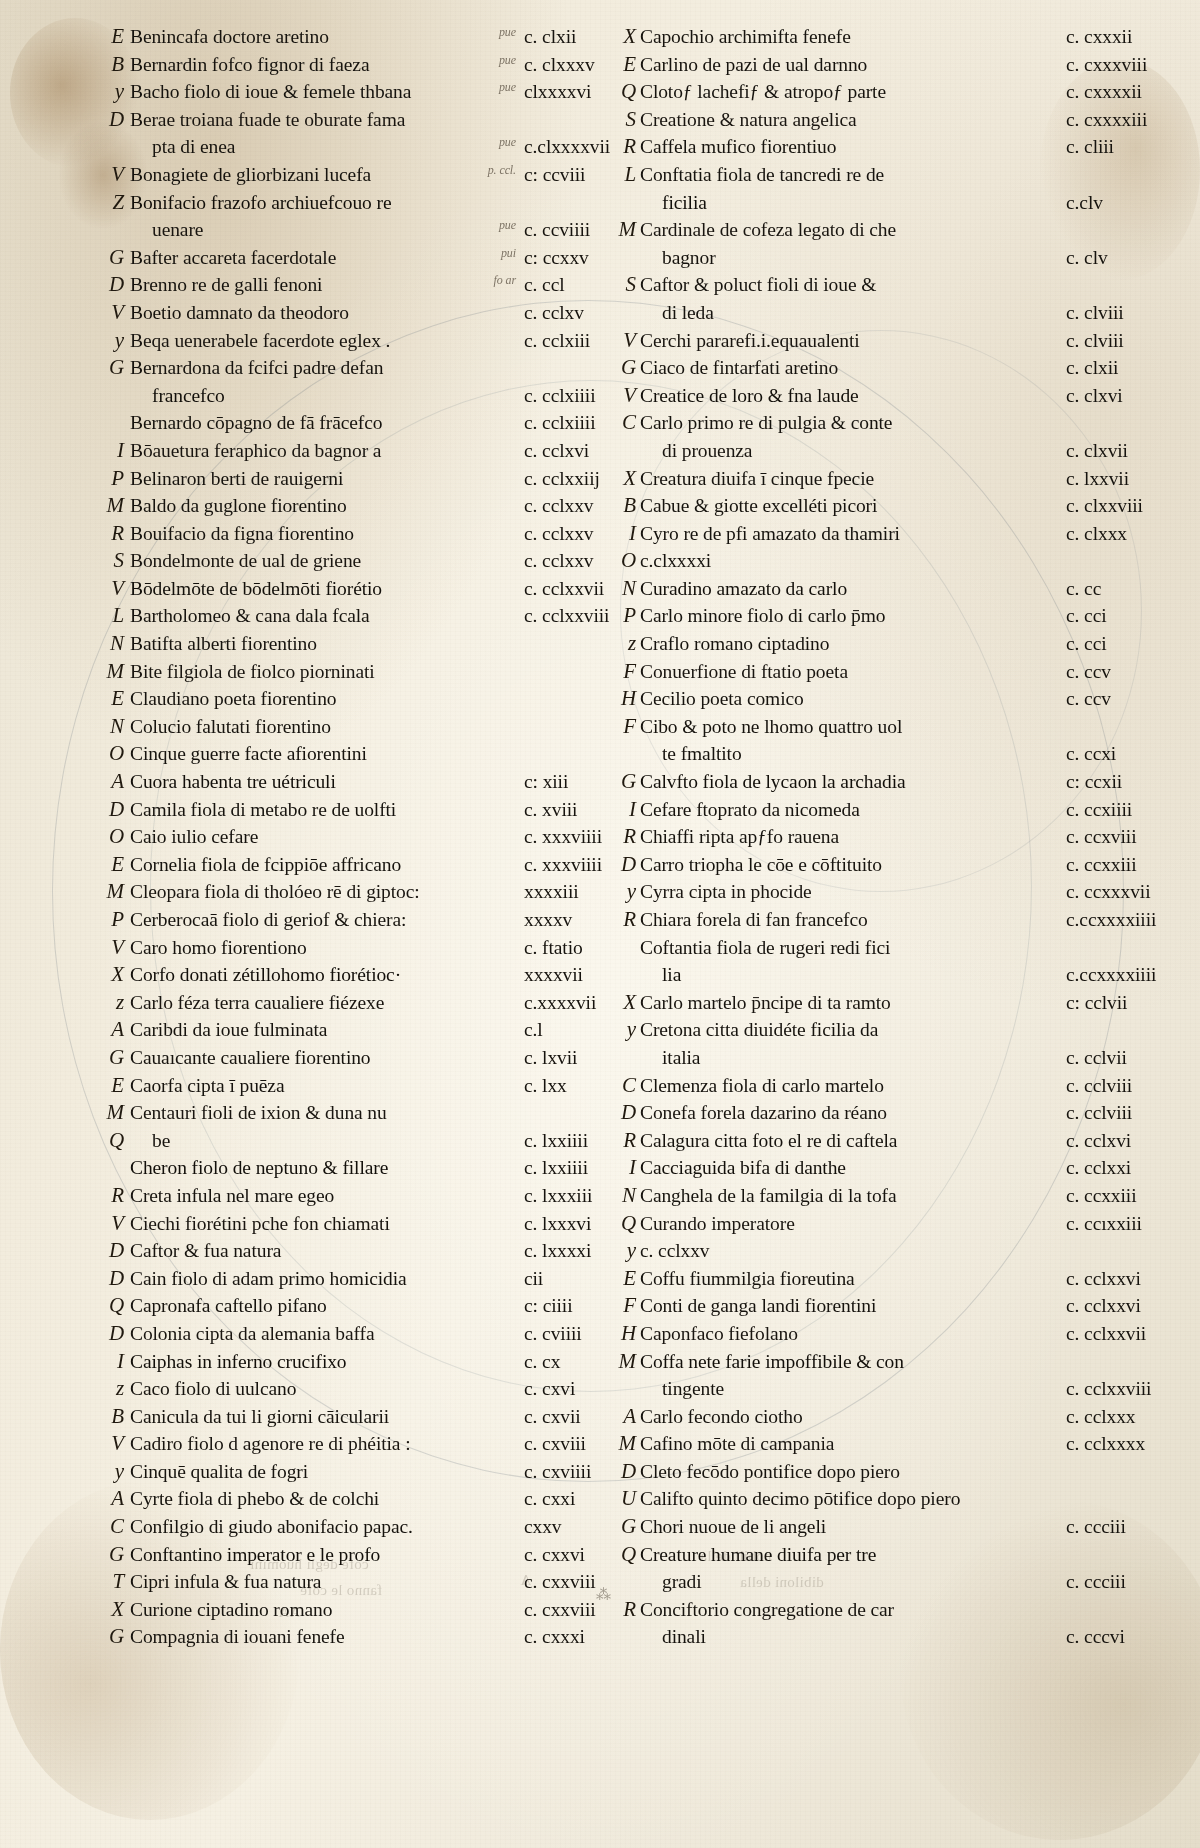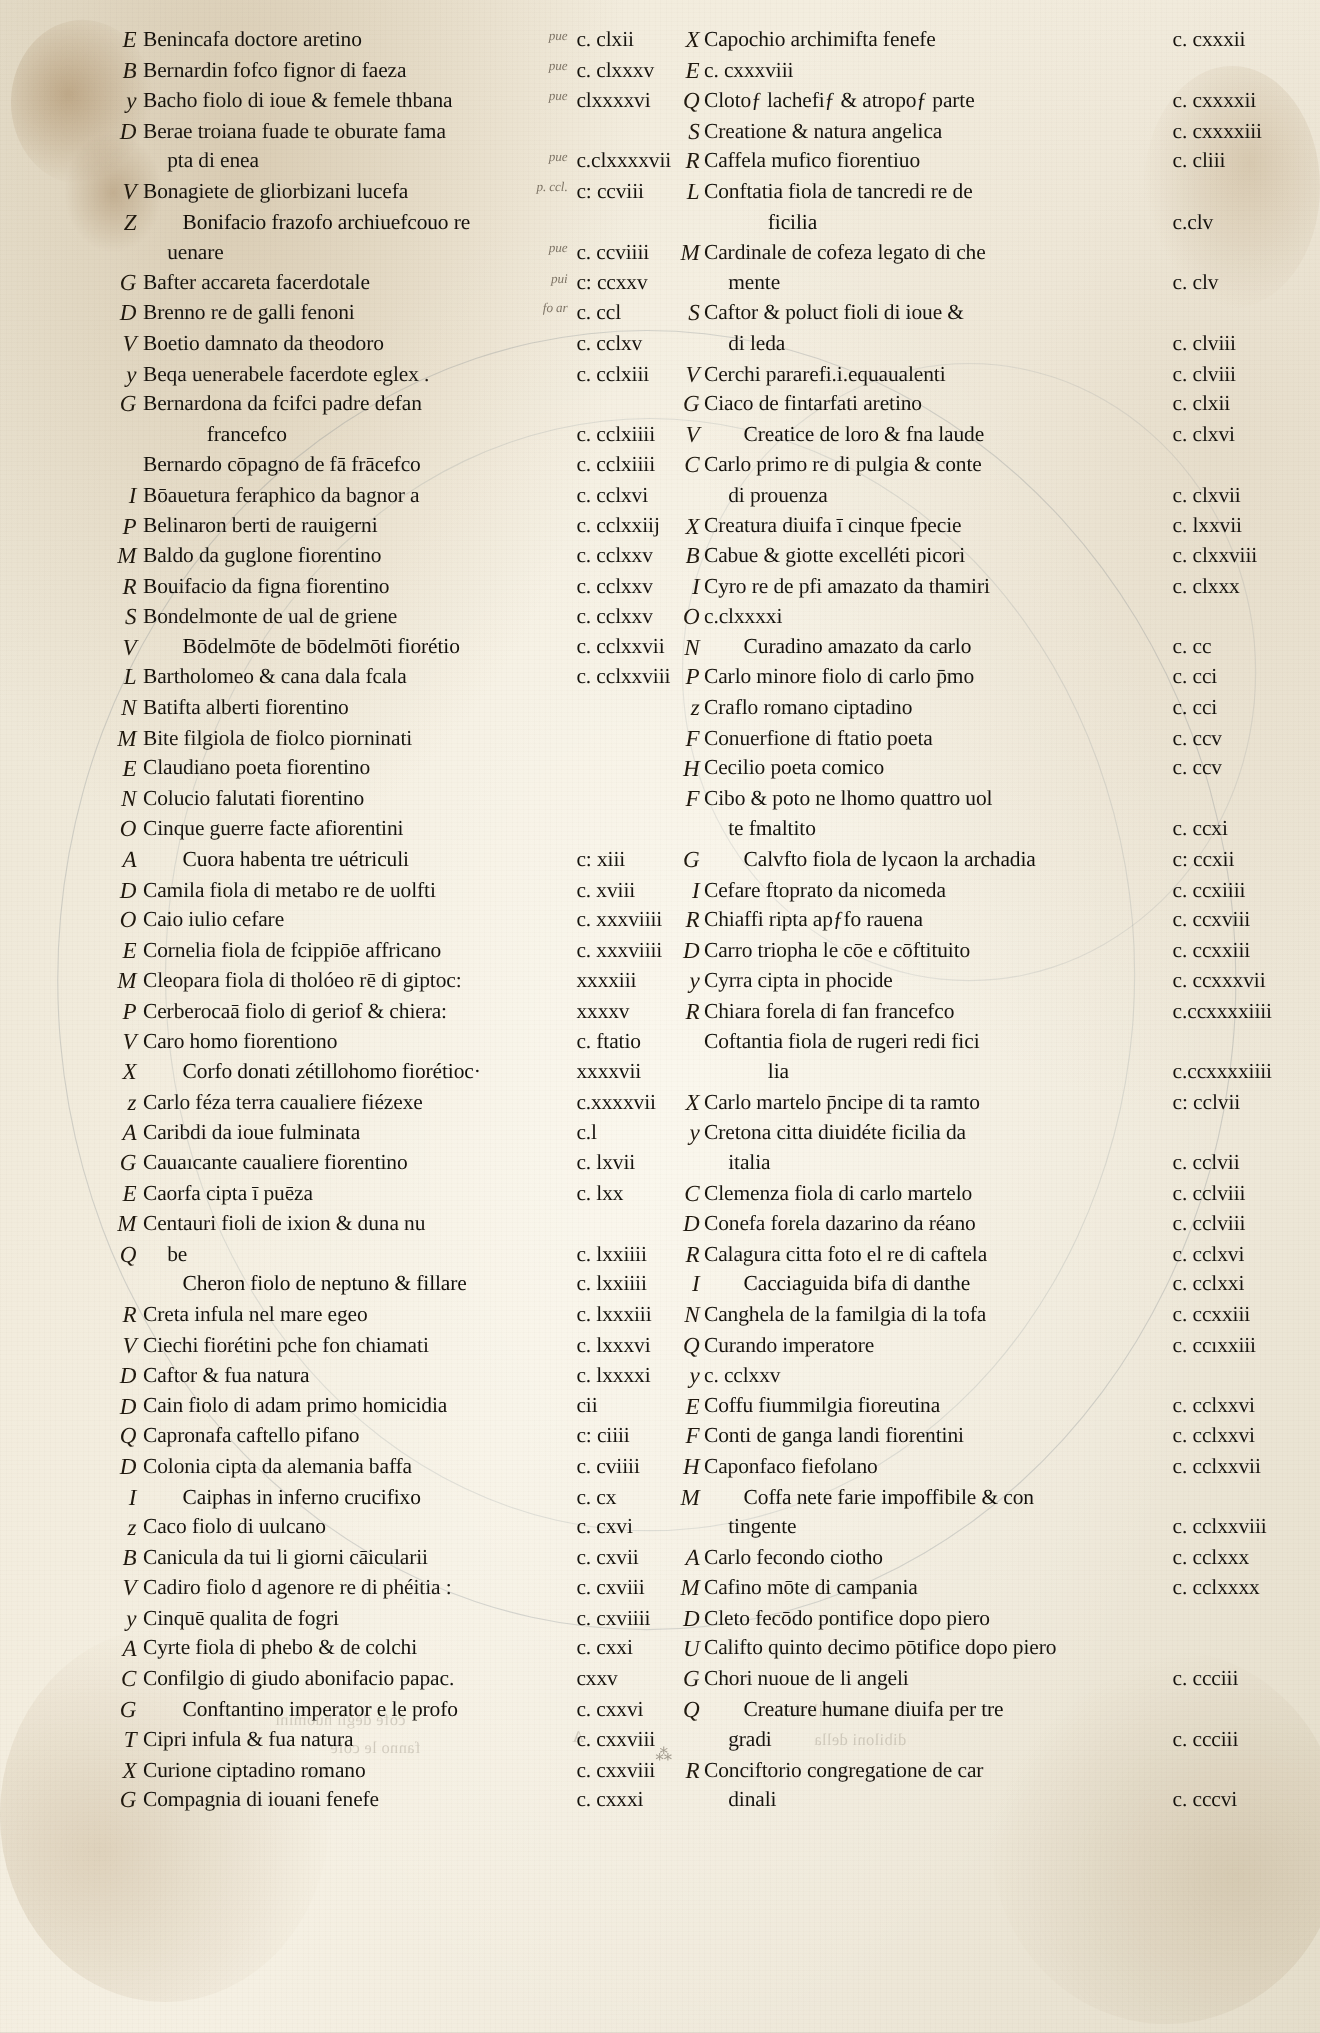--- a/index.html
+++ b/index.html
@@ -125,21 +125,21 @@
     position: absolute;
     right: 104px;
     font-size: 12px;
     color: #6a6052;
     font-style: italic;
     opacity: .85;
   }
 
   
   .entry:nth-child(4n) .name { color: #191510; }
-  .entry:nth-child(7n) .name { color: #120f0a; margin-left: 36px; }
+  .entry:nth-child(7n) .name { color: #120f0a; }
 
   #footmark {
     position: absolute;
     left: 596px;
     top: 1586px;
     font-size: 15px;
     color: rgba(60,50,38,0.45);
   }
 </style>
 </head>
@@ -471,20 +471,21 @@
         </div>
       </div>
     <div class="col col-right" id="col-right">
         <div class="entry">
           <span class="gloss gloss-r">X</span>
           <span class="name">Capochio archimifta fenefe</span>
           <span class="folio folio-r">c.  cxxxii</span>
         </div>
         <div class="entry">
           <span class="gloss gloss-r">E</span>
+          <span class="name">Carlino de pazi de ual darnno</span>
           <span class="folio folio-r">c.  cxxxviii</span>
         </div>
         <div class="entry">
           <span class="gloss gloss-r">Q</span>
           <span class="name">Clotoƒ lachefiƒ &amp; atropoƒ parte</span>
           <span class="folio folio-r">c.  cxxxxii</span>
         </div>
         <div class="entry">
           <span class="gloss gloss-r">S</span>
           <span class="name">Creatione &amp; natura angelica</span>
@@ -505,21 +506,21 @@
           <span class="name cont">ficilia</span>
           <span class="folio folio-r">c.clv</span>
         </div>
         <div class="entry">
           <span class="gloss gloss-r">M</span>
           <span class="name">Cardinale de cofeza legato di che</span>
           <span class="folio folio-r"></span>
         </div>
         <div class="entry">
           <span class="gloss gloss-r"></span>
-          <span class="name cont">mente</span>
+          <span class="name cont">bagnor</span>
           <span class="folio folio-r">c.  clv</span>
         </div>
         <div class="entry">
           <span class="gloss gloss-r">S</span>
           <span class="name">Caftor &amp; poluct fioli di ioue &amp;</span>
           <span class="folio folio-r"></span>
         </div>
         <div class="entry">
           <span class="gloss gloss-r"></span>
           <span class="name cont">di leda</span>

